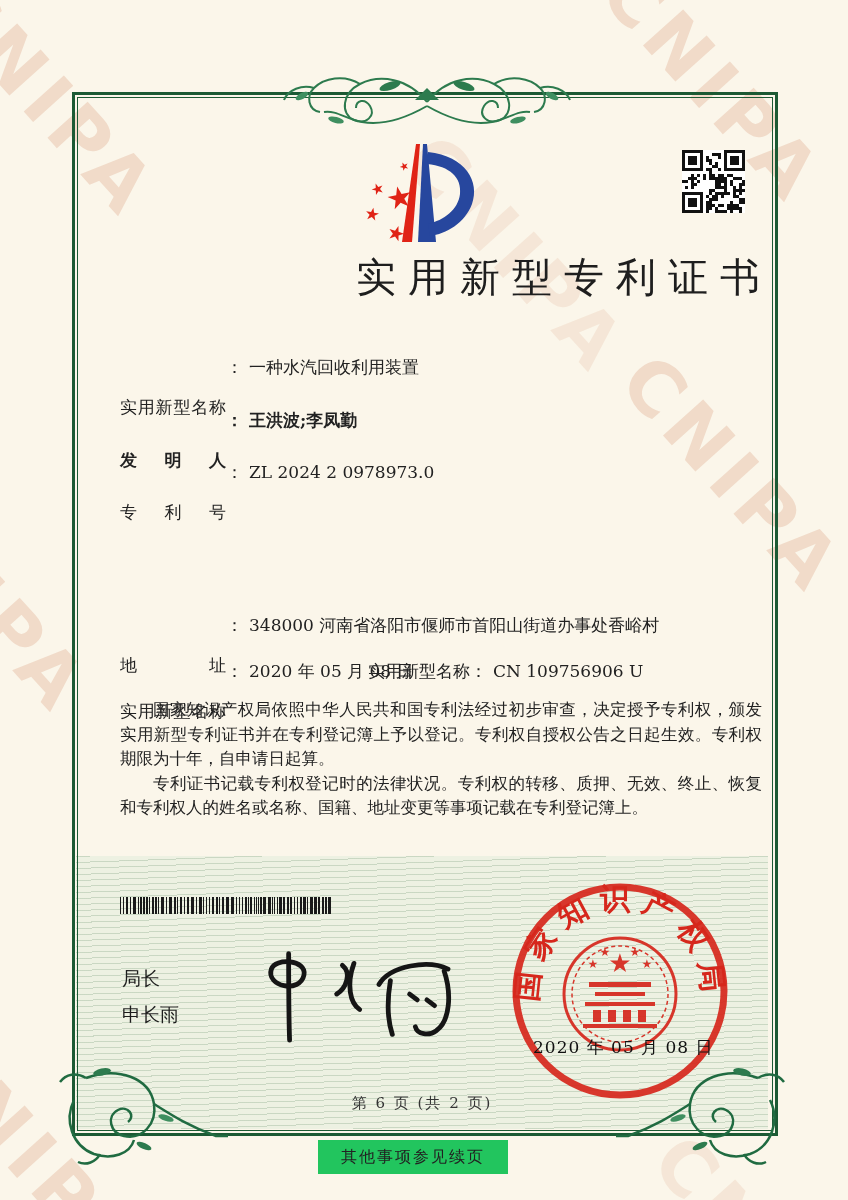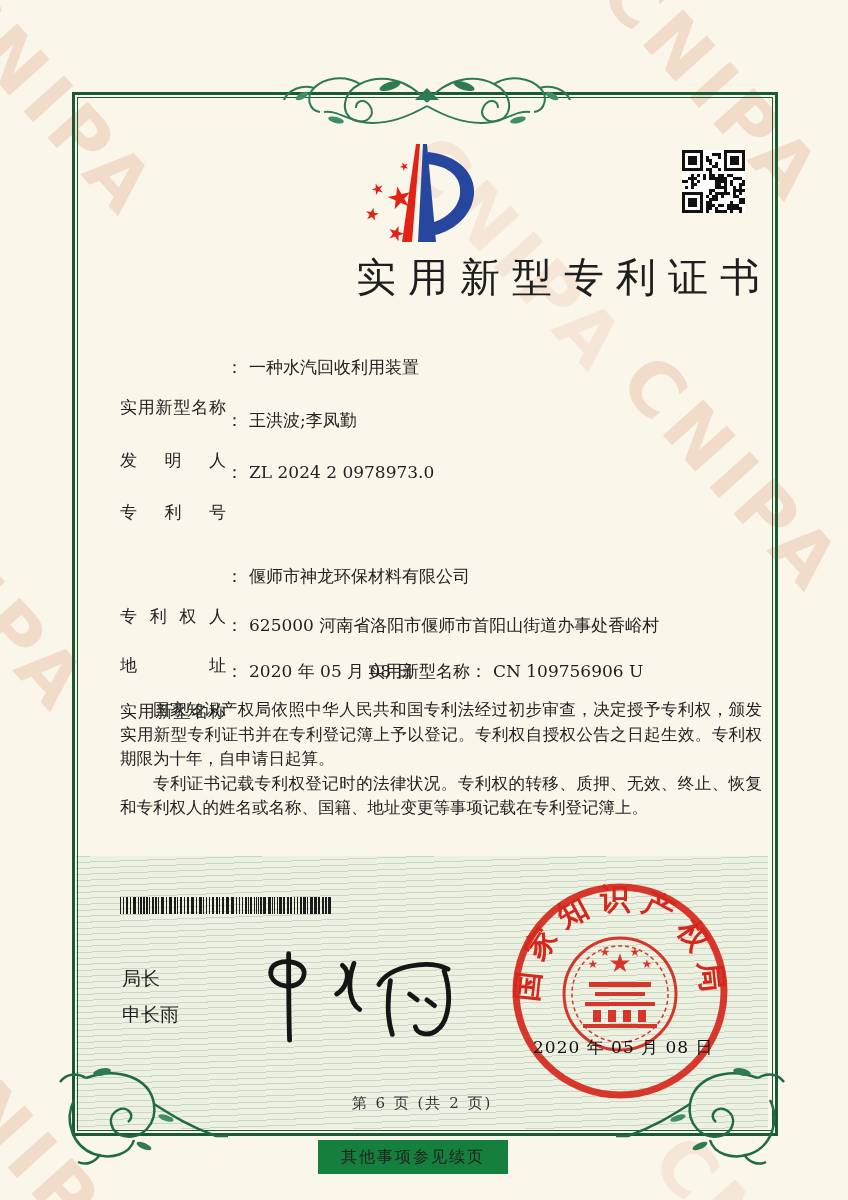--- a/index.html
+++ b/index.html
@@ -80,21 +80,21 @@
   .seal-date{
     position:absolute;left:533px;top:1036px;width:180px;text-align:center;
     font-size:17px;color:#111;letter-spacing:1px;z-index:8;white-space:nowrap;
   }
   .page-num{
     position:absolute;left:72px;top:1094px;width:700px;text-align:center;
     font-size:15px;color:#333;z-index:6;letter-spacing:2px;
   }
   .cont-box{
     position:absolute;left:318px;top:1140px;width:190px;height:34px;
-    background:#15803d;z-index:5;
+    background:#22c55e;z-index:5;
     display:flex;align-items:center;justify-content:center;
     font-size:16px;color:#222;letter-spacing:2px;
   }
 </style>
 </head>
 <body>
 
 <div id="page">
 
   <div class="wm" style="left:-18px;top:-38px;">CNIPA</div>
@@ -291,31 +291,28 @@
       <rect x="0" y="14" width="7" height="7" fill="#111"></rect>
       <rect x="1" y="15" width="5" height="5" fill="#fff"></rect>
       <rect x="2" y="16" width="3" height="3" fill="#111"></rect>
     </svg>
 
   <div class="title">实用新型专利证书</div>
 
   <div class="frow" style="top:356px;">
     <span class="flabel">实用新型名称</span><span>：</span><span class="fvalue">一种水汽回收利用装置</span>
   </div>
-  <div class="frow" style="top:409px;">
+  <div class="frow" style="top:409px;font-weight:bold;">
     <span class="flabel">发明人</span><span>：</span><span class="fvalue">王洪波;李凤勤</span>
   </div>
   <div class="frow" style="top:461px;">
     <span class="flabel">专利号</span><span>：</span><span class="fvalue">ZL 2024 2 0978973.0</span>
   </div>
-  <div class="frow" style="top:565px;">
-    <span class="flabel">专利权人</span><span>：</span><span class="fvalue">偃师市神龙环保材料有限公司</span>
-  </div>
   <div class="frow" style="top:614px;">
-    <span class="flabel">地址</span><span>：</span><span class="fvalue">625000 河南省洛阳市偃师市首阳山街道办事处香峪村</span>
+    <span class="flabel">地址</span><span>：</span><span class="fvalue">348000 河南省洛阳市偃师市首阳山街道办事处香峪村</span>
   </div>
   <div class="frow" style="top:660px;">
     <span class="flabel">实用新型名称</span><span>：</span><span class="fvalue">2020 年 05 月 08 日</span>
     <span class="grant2">
       <span>实用新型名称</span><span>：</span><span class="fvalue">CN 109756906 U</span>
     </span>
   </div>
 
   <div class="paras">
     <p>国家知识产权局依照中华人民共和国专利法经过初步审查，决定授予专利权，颁发实用新型专利证书并在专利登记簿上予以登记。专利权自授权公告之日起生效。专利权期限为十年，自申请日起算。</p>

